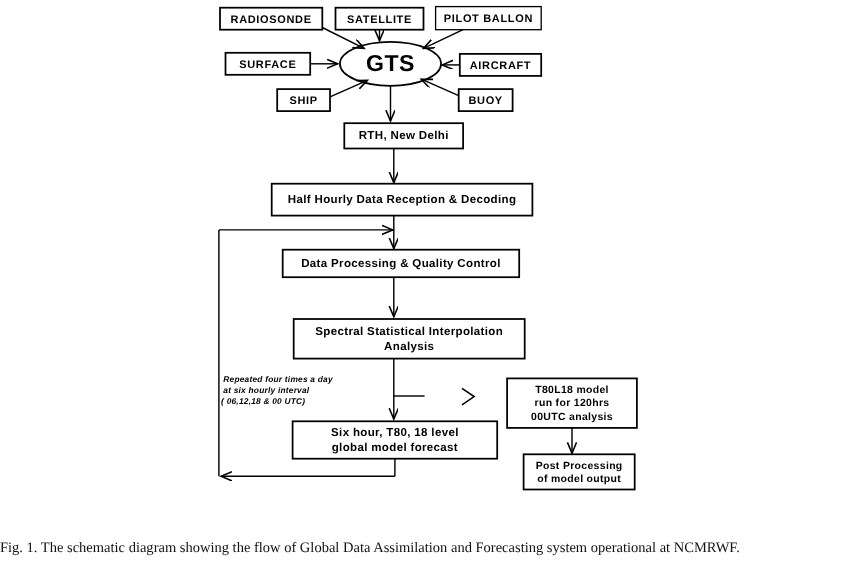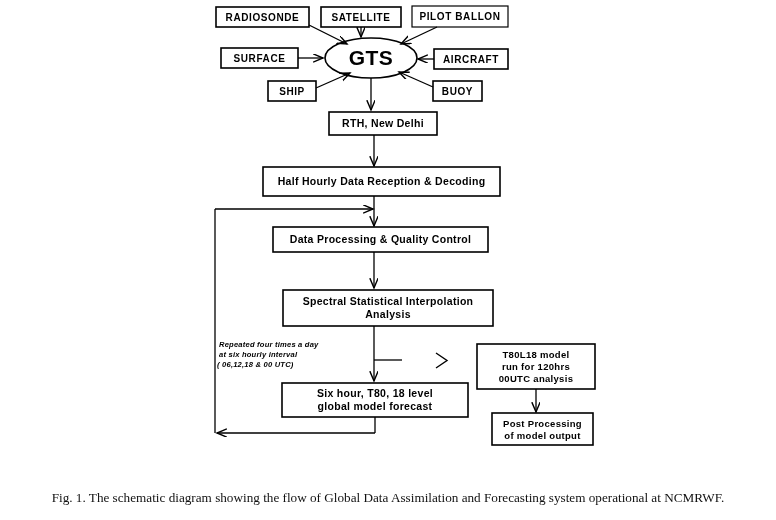--- a/index.html
+++ b/index.html
@@ -12,21 +12,20 @@
     height: 520px;
     position: relative;
     overflow: hidden;
     font-family: "Liberation Sans", sans-serif;
   }
   #figure-wrap {
     position: absolute;
     left: 0; top: 0;
     width: 724px;
     height: 480px;
-    padding-left: 16px;
   }
   svg#flowchart {
     display: block;
     width: 776px;
     height: 480px;
   }
   .boxrect {
     fill: #ffffff;
     stroke: #000000;
     stroke-width: 1.6;
@@ -84,21 +83,20 @@
   .loose-arrow {
     stroke: #000000;
     stroke-width: 1.4;
     fill: none;
   }
   #caption {
     position: absolute;
     left: 0;
     top: 490px;
     width: 776px;
-    text-align: center;
     font-family: "Liberation Serif", serif;
     font-size: 13.2px;
     color: #111111;
     white-space: nowrap;
   }
 </style>
 </head>
 <body>
 
 <div id="figure-wrap">

